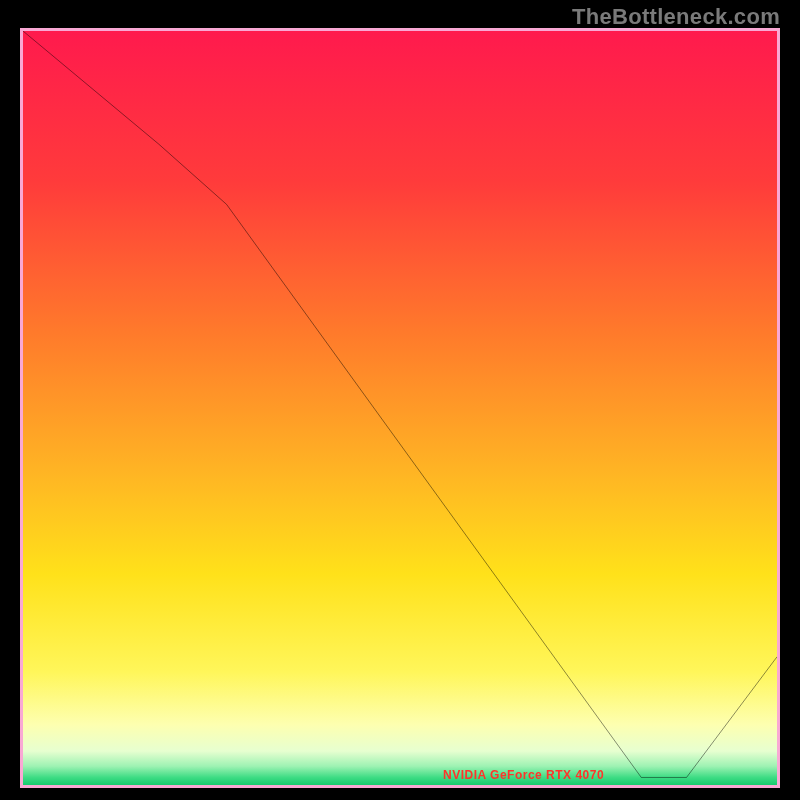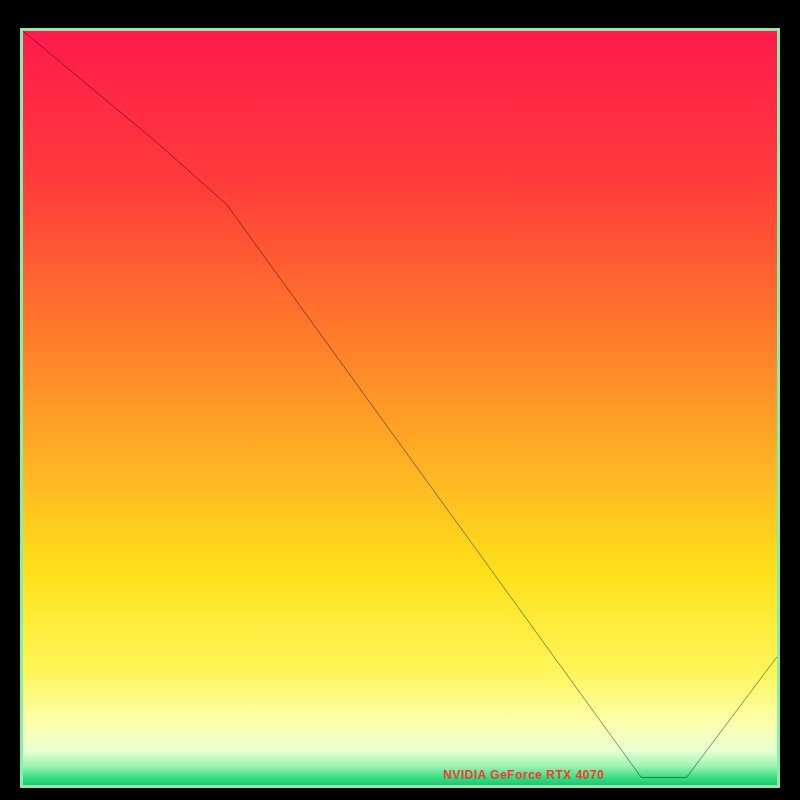--- a/index.html
+++ b/index.html
@@ -24,21 +24,21 @@
     font-weight: 600;
     color: #7a7a7a;
     letter-spacing: 0.3px;
   }
   .plot-frame {
     position: absolute;
     left: 20px;
     top: 28px;
     width: 760px;
     height: 760px;
-    border: 3px solid #86efac;
+    border: 3px solid #f9a8d4;
     box-sizing: border-box;
   }
   .gradient-bg {
     position: absolute;
     inset: 0;
   }
   .curve-svg {
     position: absolute;
     inset: 0;
   }
@@ -51,20 +51,21 @@
     color: #ff332a;
     letter-spacing: 0.5px;
     white-space: nowrap;
   }
 </style>
 </head>
 <body>
 
 <div class="stage">
 
+  <div class="attribution">TheBottleneck.com</div>
 
   <div class="plot-frame">
     <svg class="gradient-bg" width="754" height="754" viewBox="0 0 754 754" preserveAspectRatio="none">
       <defs>
         <linearGradient id="bgGrad" x1="0" y1="0" x2="0" y2="1">
             <stop offset="0%" stop-color="#ff1a4d"></stop>
             <stop offset="20%" stop-color="#ff3b3b"></stop>
             <stop offset="40%" stop-color="#ff7a2b"></stop>
             <stop offset="57.99999999999999%" stop-color="#ffb324"></stop>
             <stop offset="72%" stop-color="#ffe11a"></stop>

